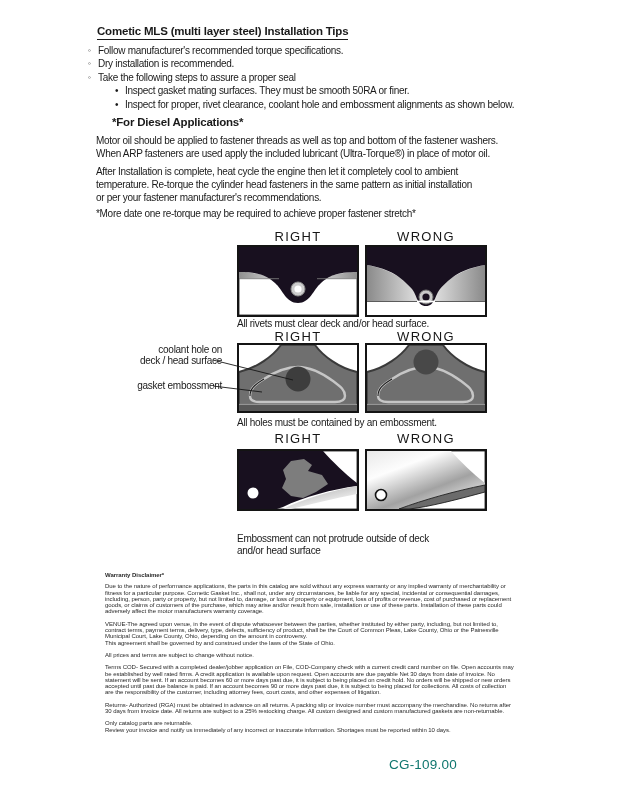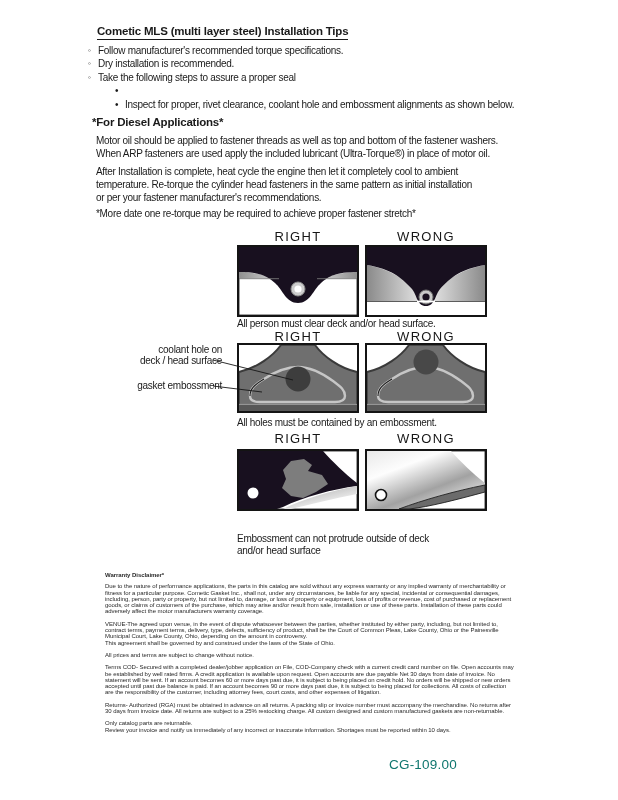--- a/index.html
+++ b/index.html
@@ -10,21 +10,21 @@
   .title {
     position:absolute; left:97px; top:25px; margin:0;
     font-size:11.5px; font-weight:bold; letter-spacing:-0.2px;
     border-bottom:1.6px solid #1a1a1a; padding-bottom:2px;
   }
   .bullets { position:absolute; left:88px; top:44px; font-size:10px; letter-spacing:-0.28px; line-height:13.4px; }
   .bullet-row { display:flex; }
   .bullet-row.sub { margin-left:27px; }
   .marker { width:10px; flex:0 0 10px; }
   .marker.open { font-size:8px; line-height:13.4px; }
-  .diesel-heading { position:absolute; left:92px; top:116px; margin:0; font-size:11.5px; font-weight:bold; letter-spacing:-0.2px; }
+  .diesel-heading { position:absolute; left:112px; top:116px; margin:0; font-size:11.5px; font-weight:bold; letter-spacing:-0.2px; }
   .para { position:absolute; left:96px; width:445px; margin:0; font-size:10px; letter-spacing:-0.3px; line-height:13.2px; white-space:pre-line; }
   #para-oil { top:134px; }
   #para-heat { top:165px; }
   #para-retorque { top:207px; }
 
   .dg-label-row { position:absolute; left:237px; width:250px; display:flex; }
   .dg-label { width:122px; text-align:center; font-size:13px; letter-spacing:1.3px; color:#161616; }
   .dg-label + .dg-label { margin-left:6px; }
   .dg-img-row { position:absolute; left:237px; display:flex; }
   .dg-img-row .frame + .frame { margin-left:6px; }
@@ -62,20 +62,21 @@
     <div class="bullet-row">
       <span class="marker open">◦</span>
       <span>Dry installation is recommended.</span>
     </div>
     <div class="bullet-row">
       <span class="marker open">◦</span>
       <span>Take the following steps to assure a proper seal</span>
     </div>
     <div class="bullet-row sub">
       <span class="marker">•</span>
+      <span>Inspect gasket mating surfaces.  They must be smooth 50RA or finer.</span>
     </div>
     <div class="bullet-row sub">
       <span class="marker">•</span>
       <span>Inspect for proper, rivet clearance, coolant hole and embossment alignments as shown below.</span>
     </div>
   </div>
 
   <h2 class="diesel-heading">*For Diesel Applications*</h2>
   <p class="para" id="para-heat">After Installation is complete, heat cycle the engine then let it completely cool to ambient
 temperature. Re-torque the cylinder head fasteners in the same pattern as initial installation
@@ -124,21 +125,21 @@
         <path d="M120,20 C98,24 82,34 68,47 L64,56 L120,56 Z" fill="url(#p1gd)"></path>
         <rect x="2" y="56" width="118" height="14" fill="#ffffff"></rect>
         <path d="M2,2 H120 V20 C96,24 86,32 75,44 C70,50 70,61 61,61 C52,61 52,50 47,44 C36,32 26,24 2,20 Z" fill="#18101f"></path>
         <line x1="2" y1="56.5" x2="120" y2="56.5" stroke="#4a4a4a" stroke-width="0.9"></line>
         <circle cx="61" cy="52" r="7" fill="#c8c8c8" stroke="#6f6f6f" stroke-width="1"></circle>
         <circle cx="61" cy="52" r="3.6" fill="#18101f"></circle>
         <rect x="52" y="55.6" width="18" height="1.8" fill="#ffffff"></rect>
       </svg>
     </div>
   </div>
-  <p class="caption" id="caption1">All person must clear deck and/or head surface.</p>
+  <p class="caption" id="caption1">All rivets must clear deck and/or head surface.</p>
 
   <div class="dg-label-row" id="labels2">
     <span class="dg-label">RIGHT</span>
     <span class="dg-label">WRONG</span>
   </div>
   <p class="annotation" id="ann-coolant">coolant hole on
 deck / head surface</p>
   <p class="annotation" id="ann-emboss">gasket embossment</p>
   <div class="dg-img-row" id="imgs2">
     <div class="frame">

